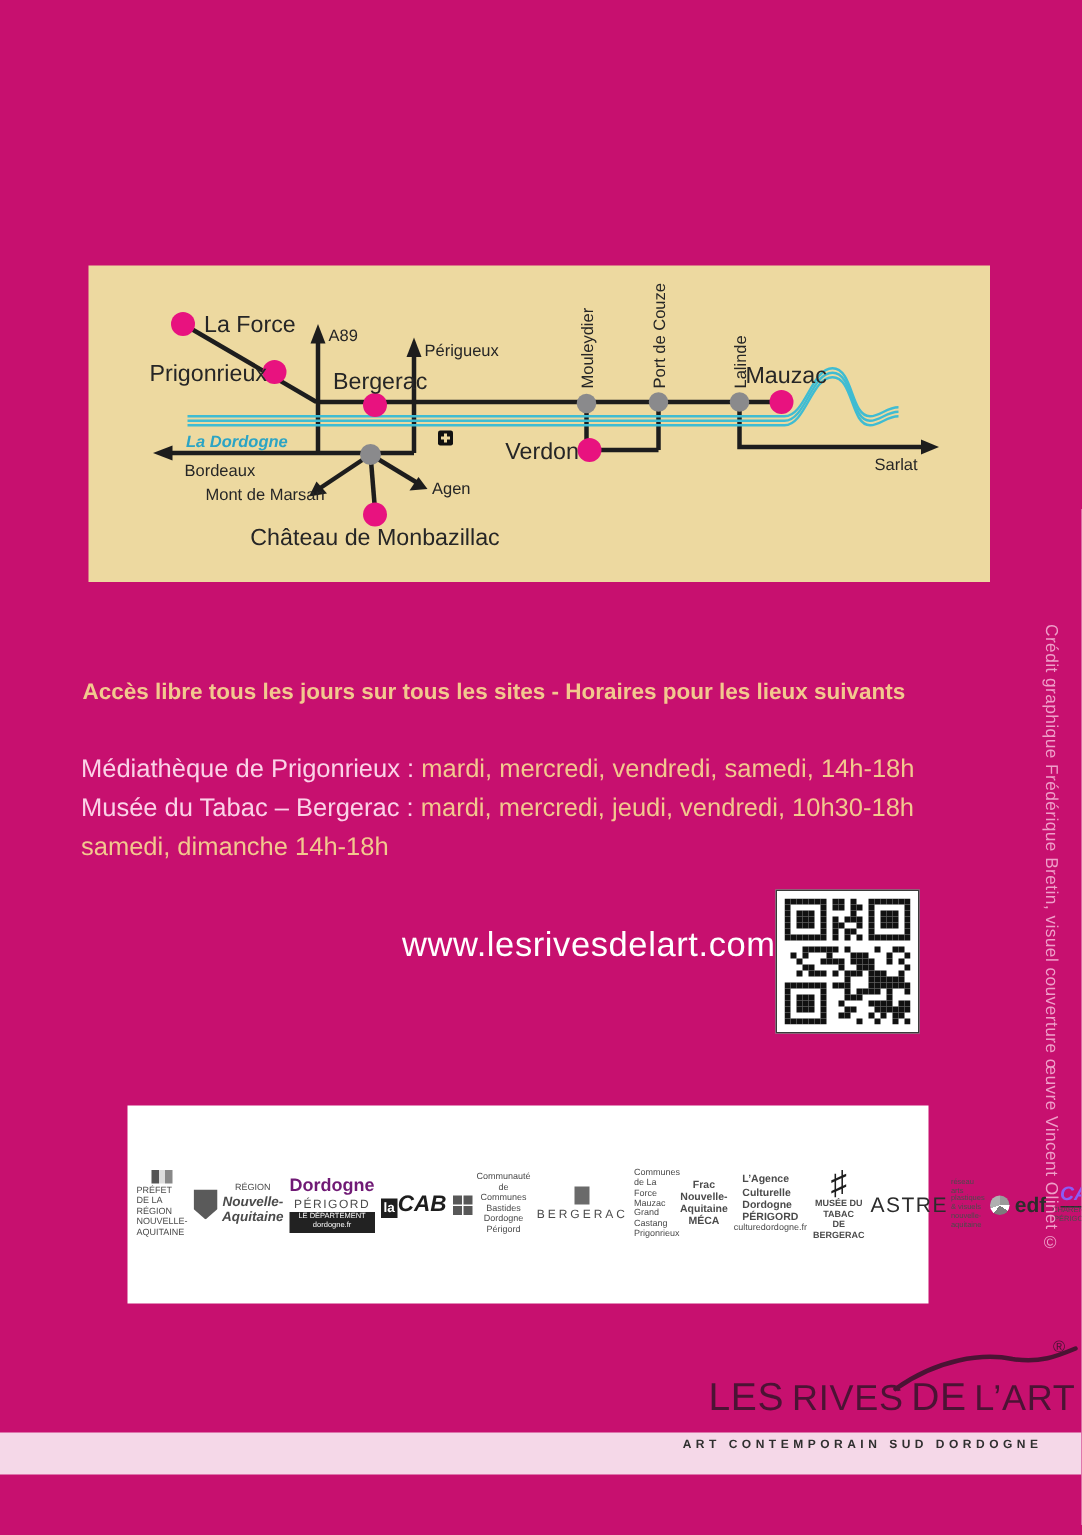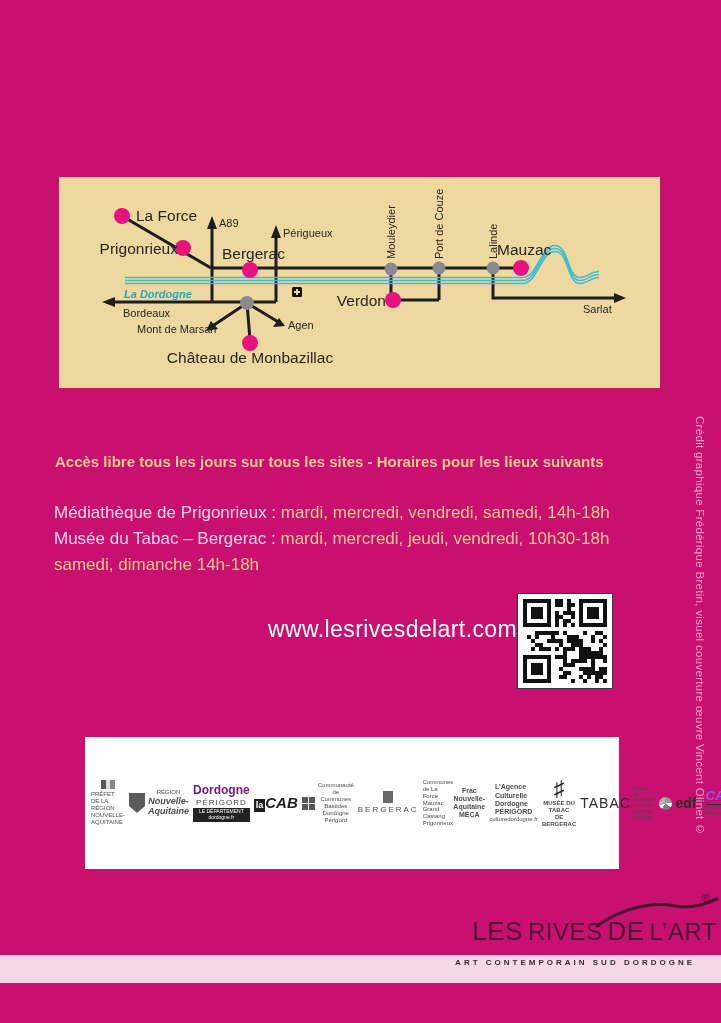--- a/index.html
+++ b/index.html
@@ -451,21 +451,21 @@
 Dordogne
 PÉRIGORD</div>
         <div class="ln">culturedordogne.fr</div>
       </div>
       <div class="logo">
         <div class="sharp">♯</div>
         <div class="ln" style="font-weight:bold">MUSÉE DU TABAC
 DE BERGERAC</div>
       </div>
       <div class="logo" style="flex-direction:row">
-        <div class="astre">TABAC</div>
+        <div class="astre">ASTRE</div>
         <div class="ln" style="font-size:5px;text-align:left;margin-left:2px">réseau
 arts plastiques
 &amp; visuels
 nouvelle-aquitaine</div>
       </div>
       <div class="logo" style="flex-direction:row">
         <div class="swirl"></div>
         <div class="edf">edf</div>
       </div>
       <div class="logo">

